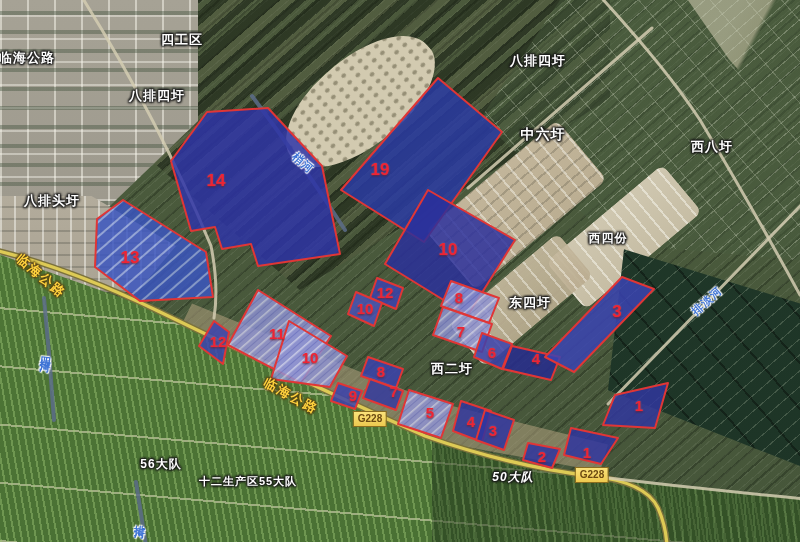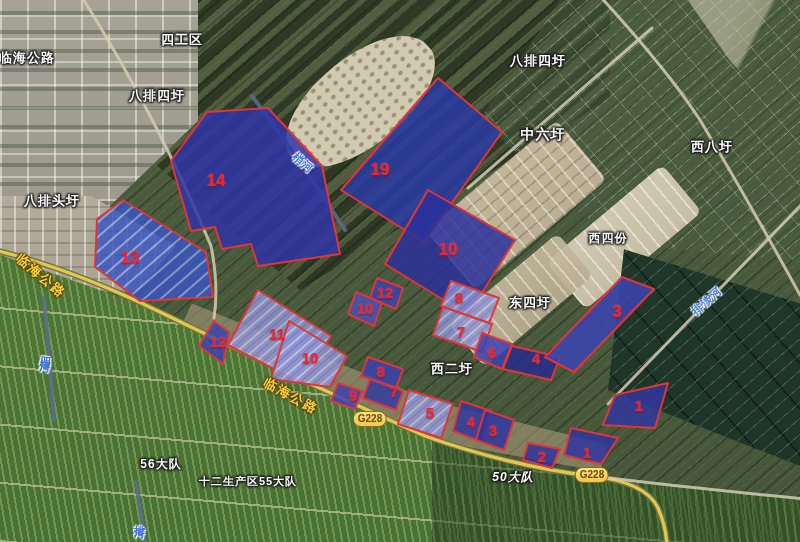--- a/index.html
+++ b/index.html
@@ -95,21 +95,21 @@
   .road-top{fill:none;stroke:#ddca55;stroke-width:3.2;stroke-linecap:round;}
   .road-minor{fill:none;stroke:rgba(212,204,178,.85);stroke-width:3;stroke-linecap:round;}
   .road-canal{fill:none;stroke:rgba(92,108,138,.85);stroke-width:4;stroke-linecap:round;}
   .parcel{stroke:#e03636;stroke-width:2;stroke-linejoin:round;fill-opacity:.84;}
 
   .lbl{position:absolute;transform:translate(-50%,-50%);white-space:nowrap;pointer-events:none;}
   .place{color:#fff;font-weight:700;font-size:13px;letter-spacing:1px;
     text-shadow:-1px -1px 2px #1a1a1a,1px -1px 2px #1a1a1a,-1px 1px 2px #1a1a1a,1px 1px 2px #1a1a1a,0 0 3px #000;}
   .roadlab{color:#ffd23e;font-weight:700;font-size:13px;letter-spacing:2px;
     text-shadow:-1px -1px 2px #5a4410,1px -1px 2px #5a4410,-1px 1px 2px #5a4410,1px 1px 2px #5a4410;}
-  .badge{background:linear-gradient(#fbe27a,#edc94f);border:1px solid #8a6d1f;border-radius:8px;
+  .badge{background:linear-gradient(#fbe27a,#edc94f);border:1px solid #8a6d1f;border-radius:0;
     color:#6b4a12;font-weight:700;font-size:10px;padding:0 4px;line-height:14px;}
   .river{color:#3f74d6;font-weight:700;font-size:11px;letter-spacing:1px;
     text-shadow:0 0 2px #fff,0 0 2px #fff,1px 1px 1px #fff,-1px -1px 1px #fff;}
   .river.vert{writing-mode:vertical-rl;letter-spacing:2px;}
   .num{color:#ef2333;font-weight:700;
     text-shadow:0 0 2px rgba(255,235,235,.35),0 1px 2px rgba(96,0,12,.85);}
 </style>
 </head>
 <body>
 

